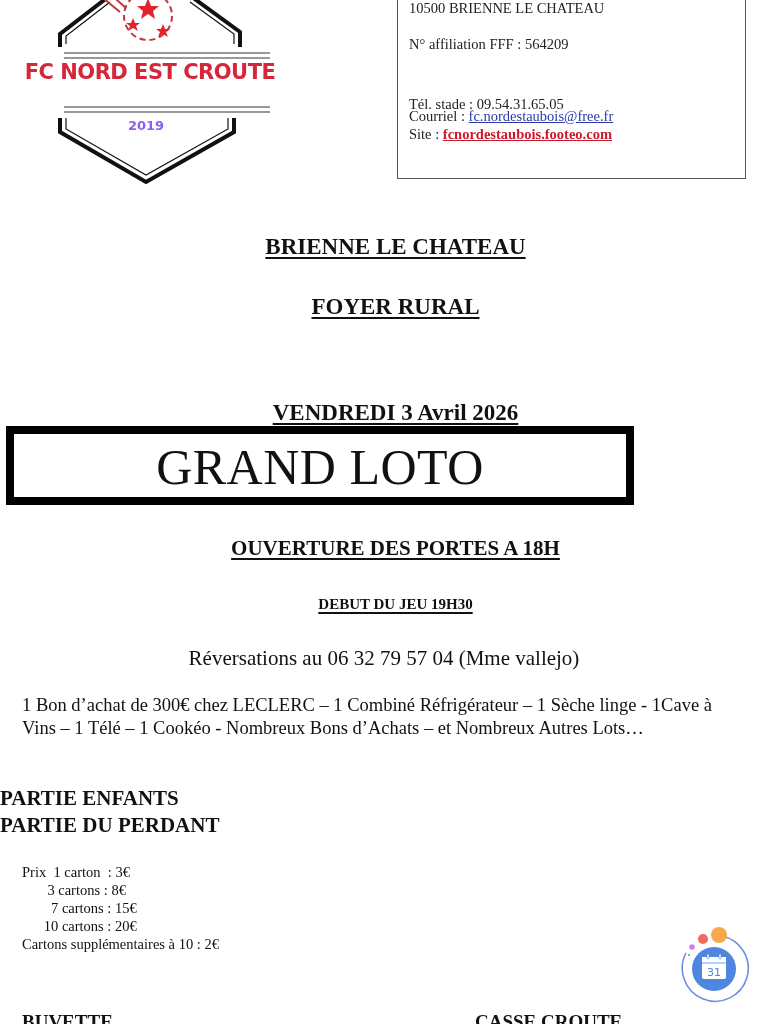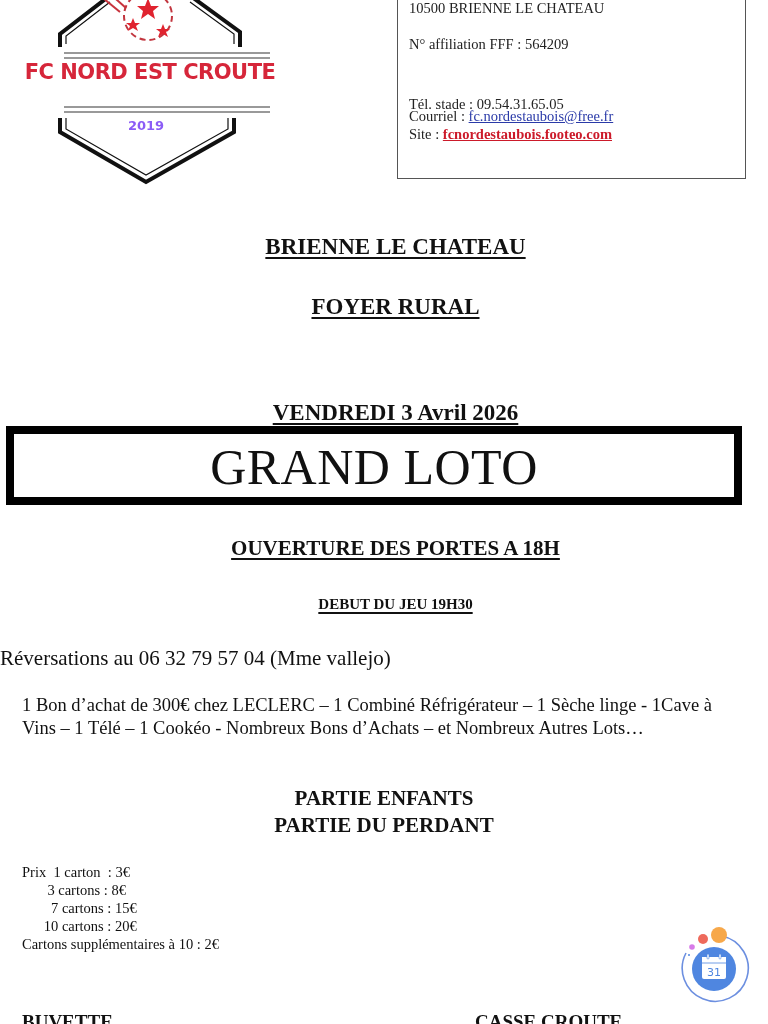--- a/index.html
+++ b/index.html
@@ -29,32 +29,32 @@
   .link-red { color: #cc1a2a; font-weight: bold; text-decoration: underline; }
 
   
   .hdg { position: absolute; left: 0; width: 768px; text-align: center; font-weight: bold;
     font-size: 23px; text-decoration: underline; text-underline-offset: 3px; text-decoration-thickness: 2px; padding-left: 23px; }
   .h-city { top: 234px; }
   .h-venue { top: 294px; }
   .h-date { top: 352px; margin-top: 48px; }
 
   
-  .loto-box { position: absolute; left: 6px; top: 426px; width: 736px; height: 79px;
+  .loto-box { position: absolute; left: 6px; top: 426px; width: 628px; height: 79px;
     border: 8px solid #000; display: flex; align-items: center; justify-content: center; }
   .loto-title { font-size: 50px; font-weight: normal; letter-spacing: 0.5px; line-height: 1; margin-top: 2px; }
 
   .h-open { top: 536px; font-size: 21px; }
   .h-start { top: 596px; font-size: 15px; }
 
-  .resa { position: absolute; left: 0; width: 768px; top: 646px; text-align: left; font-size: 21px; }
+  .resa { position: absolute; left: 0; width: 768px; top: 646px; text-align: center; font-size: 21px; }
 
   .lots { position: absolute; left: 22px; top: 694px; width: 720px; font-size: 18.5px; line-height: 23px; }
 
-  .parties { position: absolute; left: 0; width: 768px; top: 785px; text-align: center;
+  .parties { position: absolute; left: 0; width: 768px; top: 785px; 
     font-weight: bold; font-size: 21px; line-height: 27px; }
 
   .prices { position: absolute; left: 22px; top: 863px; font-size: 14.5px; line-height: 18px; }
   .prices div { white-space: pre; }
 
   .bottom-label { position: absolute; top: 1011px; font-weight: bold; font-size: 19px; }
   .b-buvette { left: 22px; }
   .b-casse { left: 475px; }
 
   

